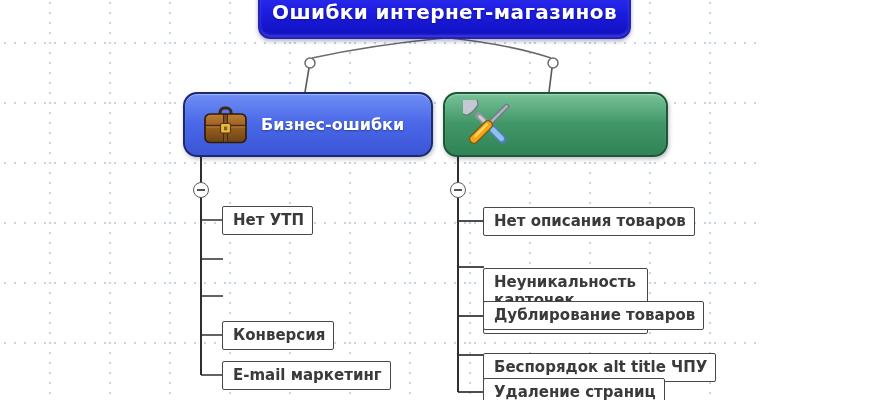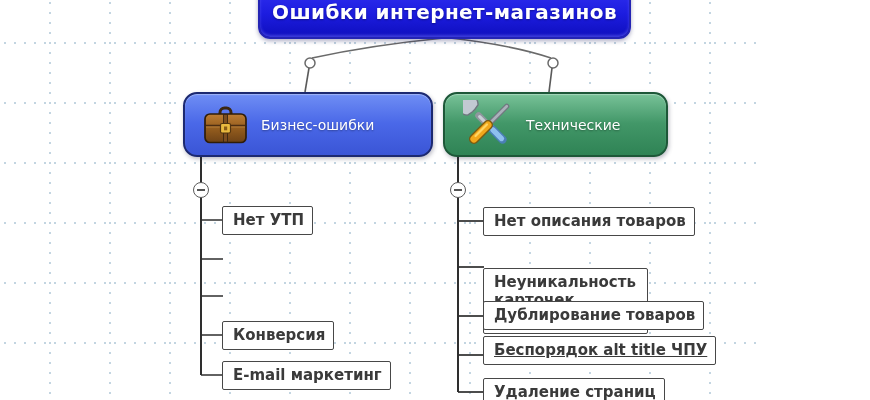--- a/index.html
+++ b/index.html
@@ -29,21 +29,21 @@
   .branch-business{
     left:183px;top:92px;width:250px;
     background:linear-gradient(180deg,#6f8ef4 0%,#4a68e8 48%,#3a55d6 100%);
     border:2px solid #1c2970;
   }
   .branch-technical{
     left:443px;top:92px;width:225px;
     background:linear-gradient(180deg,#78c298 0%,#429768 48%,#2f8355 100%);
     border:2px solid #1d5738;
   }
-  .branch-node .node-label{font-size:14px;font-weight:normal;color:#ffffff;
+  .branch-node .node-label{font-size:16px;font-weight:bold;color:#ffffff;
     text-shadow:0 1px 2px rgba(0,0,0,.35);white-space:nowrap;}
   .node-icon{display:flex;align-items:center;justify-content:center;flex:0 0 auto;}
   .child{
     position:absolute;box-sizing:border-box;background:#ffffff;
     border:1.5px solid #474747;border-radius:2px;
     padding:4px 8px 5px 10px;font-size:15px;font-weight:bold;color:#3a3a3a;
     white-space:nowrap;line-height:1.22;
   }
   .col-left{left:222px;}
   .col-right{left:483px;}
@@ -123,33 +123,32 @@
         <path d="M28.5 28.5 L37 37" stroke="#8ec0ee" stroke-width="5" stroke-linecap="round"></path>
         <path d="M4.5 14.5 A 10 10 0 1 1 14.5 4.5 L 11 9.5 A 5 5 0 0 0 9.5 11 Z" fill="#c2c9d2" stroke="#6e757d" stroke-width="1.3"></path>
 
         <path d="M42 6 L23 25" stroke="#70777f" stroke-width="5" stroke-linecap="round"></path>
         <path d="M42 6 L23 25" stroke="#aab1ba" stroke-width="2.6" stroke-linecap="round"></path>
         <path d="M24 24 L10.5 37.5" stroke="#7a5a10" stroke-width="9.5" stroke-linecap="round"></path>
         <path d="M24 24 L10.5 37.5" stroke="#f2a71b" stroke-width="6.8" stroke-linecap="round"></path>
         <path d="M23 23.5 L12 34.5" stroke="#ffd563" stroke-width="2.2" stroke-linecap="round"></path>
       </svg>
     </span>
-    <span class="node-label">Технические</span>
   </div>
 
   <div class="collapse-btn" style="left:193px;top:182px;">
     <span class="minus"></span>
   </div>
   <div class="collapse-btn" style="left:450px;top:182px;">
     <span class="minus"></span>
   </div>
 
   <div class="child col-left" style="top:206px;">Нет УТП</div>
   <div class="child col-left" style="top:321px;">Конверсия</div>
   <div class="child col-left" style="top:361px;">E-mail маркетинг</div>
 
   <div class="child col-right" style="top:207px;text-align:center;">Нет описания товаров</div>
   <div class="child col-right wrap2" style="top:244px;">Неуникальность карточек товара</div>
   <div class="child col-right" style="top:301px;">Дублирование товаров</div>
-  <div class="child col-right" style="top:336px;text-decoration:underline;">Беспорядок alt title ЧПУ</div>
+  <div class="child col-right" style="top:353px;">Беспорядок alt title ЧПУ</div>
   <div class="child col-right" style="top:378px;">Удаление страниц</div>
 
 </div>
 
 </body></html>

